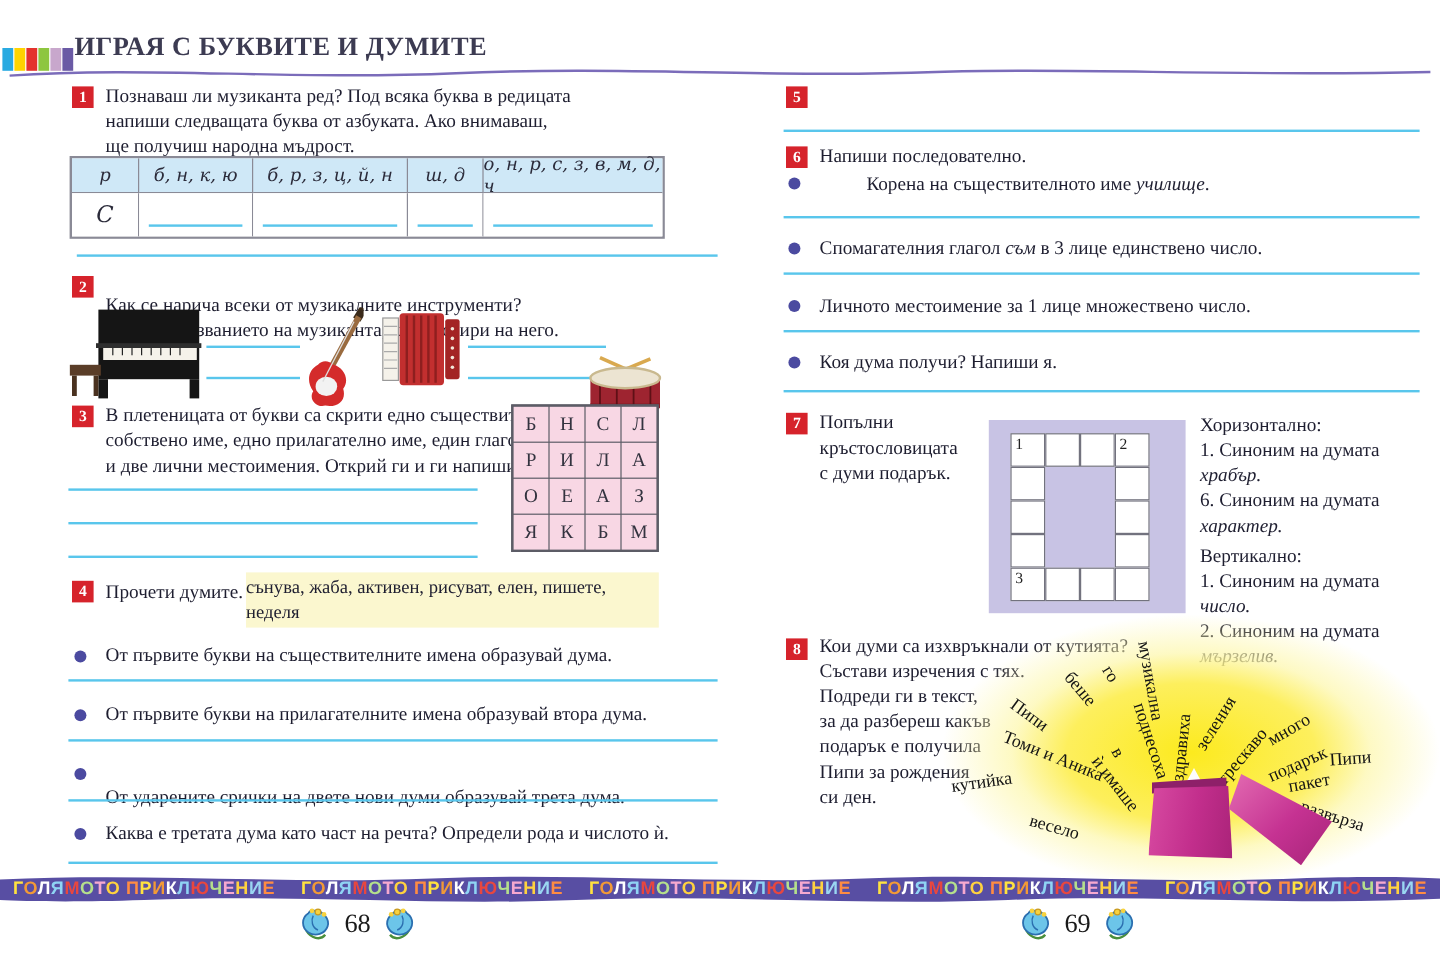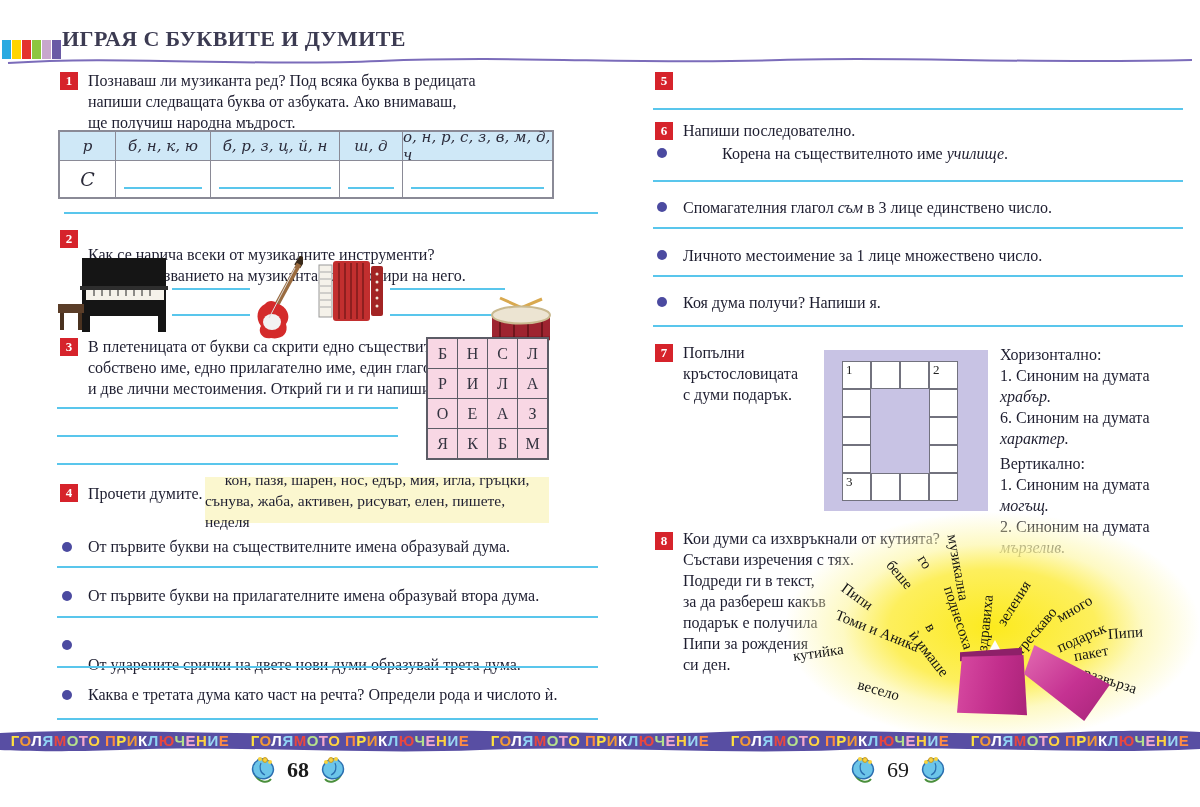--- a/index.html
+++ b/index.html
@@ -61,21 +61,21 @@
             background:linear-gradient(135deg,#e36cb2 0%,#c53292 55%,#a62478 100%);
             clip-path:polygon(12% 0%,100% 52%,70% 100%,0% 38%);}
   
   .banner-svg{position:absolute;left:0;top:724px;z-index:5;}
   .banner-text{position:absolute;left:0;top:729px;width:1200px;height:22px;z-index:6;display:flex;
                justify-content:space-around;align-items:center;font-family:"Liberation Sans",sans-serif;
                font-weight:700;font-size:15px;letter-spacing:.5px;}
   .pagenum-row{position:absolute;top:754px;width:140px;display:flex;align-items:center;
                justify-content:center;gap:7px;z-index:6;}
   .pagenum{font-size:22px;color:#1a1a1a;}
-  .pl{left:228px;font-weight:bold;} .pr{left:828px;}
+  .pl{left:228px;} .pr{left:828px;}
   .wave-top{position:absolute;left:0;top:52px;}
 </style>
 </head>
 <body>
 
 <div id="page">
 
   <div class="stripe">
     <div class="stripe-sq" style="background: rgb(41, 170, 225);"></div>
     <div class="stripe-sq" style="background: rgb(255, 212, 0);"></div>
@@ -226,21 +226,20 @@
     <div class="lgc">Б</div>
     <div class="lgc">М</div>
   </div>
   <div class="wline" style="left:57px;top:407px;width:341px;"></div>
   <div class="wline" style="left:57px;top:435px;width:341px;"></div>
   <div class="wline" style="left:57px;top:463px;width:341px;"></div>
 
   <div class="badge" style="left:60px;top:484px;">4</div>
   <div class="txt" style="left:88px;top:483px;">Прочети думите.</div>
   <div class="wordbox">
-    <div>кон, пазя, шарен, нос, едър, мия, игла, гръцки,</div>
       <div>сънува, жаба, активен, рисуват, елен, пишете, неделя</div>
   </div>
   <div class="dot" style="left:62px;top:542px;"></div>
   <div class="txt" style="left:88px;top:536px;">От първите букви на съществителните имена образувай дума.</div>
   <div class="wline" style="left:57px;top:566px;width:541px;"></div>
   <div class="dot" style="left:62px;top:591px;"></div>
   <div class="txt" style="left:88px;top:585px;">От първите букви на прилагателните имена образувай втора дума.</div>
   <div class="wline" style="left:57px;top:616px;width:541px;"></div>
   <div class="dot" style="left:62px;top:640px;"></div>
   <div class="txt" style="left:88px;top:654px;">От ударените срички на двете нови думи образувай трета дума.</div>
@@ -303,21 +302,21 @@
       <div class="cwc" style="grid-area:5/2"></div>
       <div class="cwc" style="grid-area:5/3"></div>
       <div class="cwc" style="grid-area:5/4"></div>
     </div>
   </div>
   <div class="clues">
     <div class="clue-title">Хоризонтално:</div>
     <div><span>1. Синоним на думата</span><br><span class="em">храбър.</span></div>
     <div><span>6. Синоним на думата</span><br><span class="em">характер.</span></div>
     <div class="clue-title sec2">Вертикално:</div>
-    <div><span>1. Синоним на думата</span><br><span class="em">могъщ.</span></div>
+    <div><span>1. Синоним на думата</span><br><span class="em">число.</span></div>
     <div><span>2. Синоним на думата</span><br><span class="em">мързелив.</span></div>
   </div>
 
   <div class="badge" style="left:655px;top:532px;">8</div>
   <div class="txt" style="left:683px;top:528px;">
     <div>Кои думи са изхвръкнали от кутията?</div>
       <div>Състави изречения с тях.</div>
       <div>Подреди ги в текст,</div>
     <div>за да разбереш какъв</div>
       <div>подарък е получила</div>

